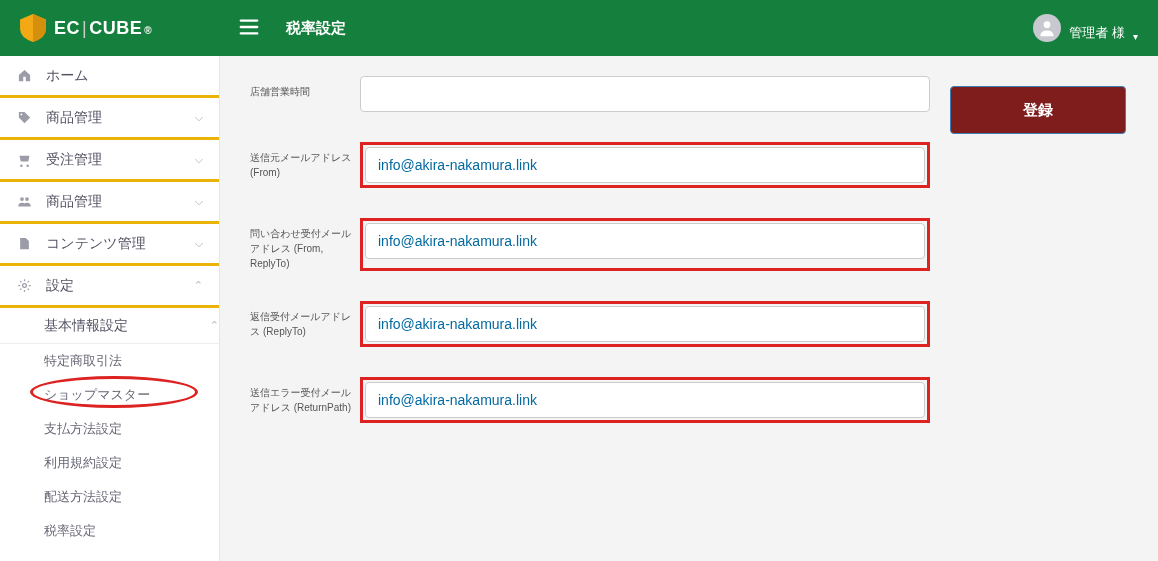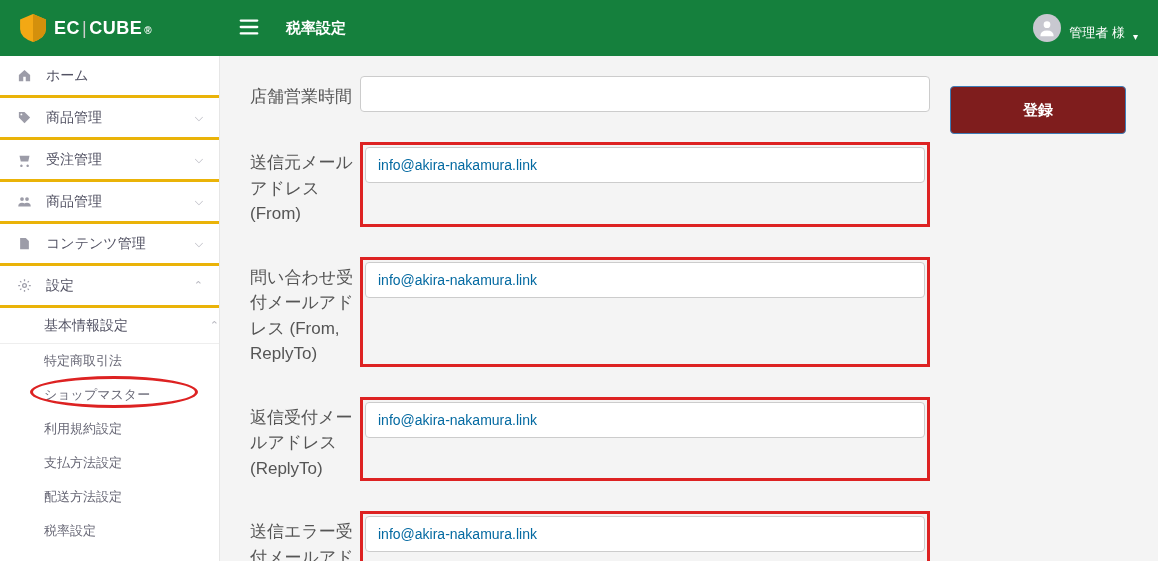--- a/index.html
+++ b/index.html
@@ -124,21 +124,21 @@
       flex: 1;
       padding: 20px 10px 0 30px;
       display: flex;
       gap: 20px;
       overflow-y: auto;
     }
     .form-area { flex: 1; max-width: 680px; }
     .form-row { display: flex; margin-bottom: 30px; }
     .form-label {
       width: 110px;
-      font-size: 17px;
+      font-size: 10px;
       color: #555;
       padding-top: 8px;
       line-height: 1.5;
     }
     .form-field { flex: 1; }
     input.text-input {
       width: 100%;
       height: 36px;
       border: 1px solid #ccc;
       border-radius: 4px;
@@ -265,24 +265,24 @@
         <span class="nav-chevron">⌃</span>
       </div>
       <div class="nav-sub2" style="position: relative;">
         <span>特定商取引法</span>
       </div>
       <div class="nav-sub2" style="position: relative;">
         <span>ショップマスター</span>
         <div class="ellipse-highlight"></div>
       </div>
       <div class="nav-sub2" style="position: relative;">
+        <span>支払方法設定</span>
+      </div>
+      <div class="nav-sub2" style="position: relative;">
         <span>利用規約設定</span>
-      </div>
-      <div class="nav-sub2" style="position: relative;">
-        <span>支払方法設定</span>
       </div>
       <div class="nav-sub2" style="position: relative;">
         <span>配送方法設定</span>
       </div>
       <div class="nav-sub2" style="position: relative;">
         <span>税率設定</span>
       </div>
     </div>
 
   <div class="main">

